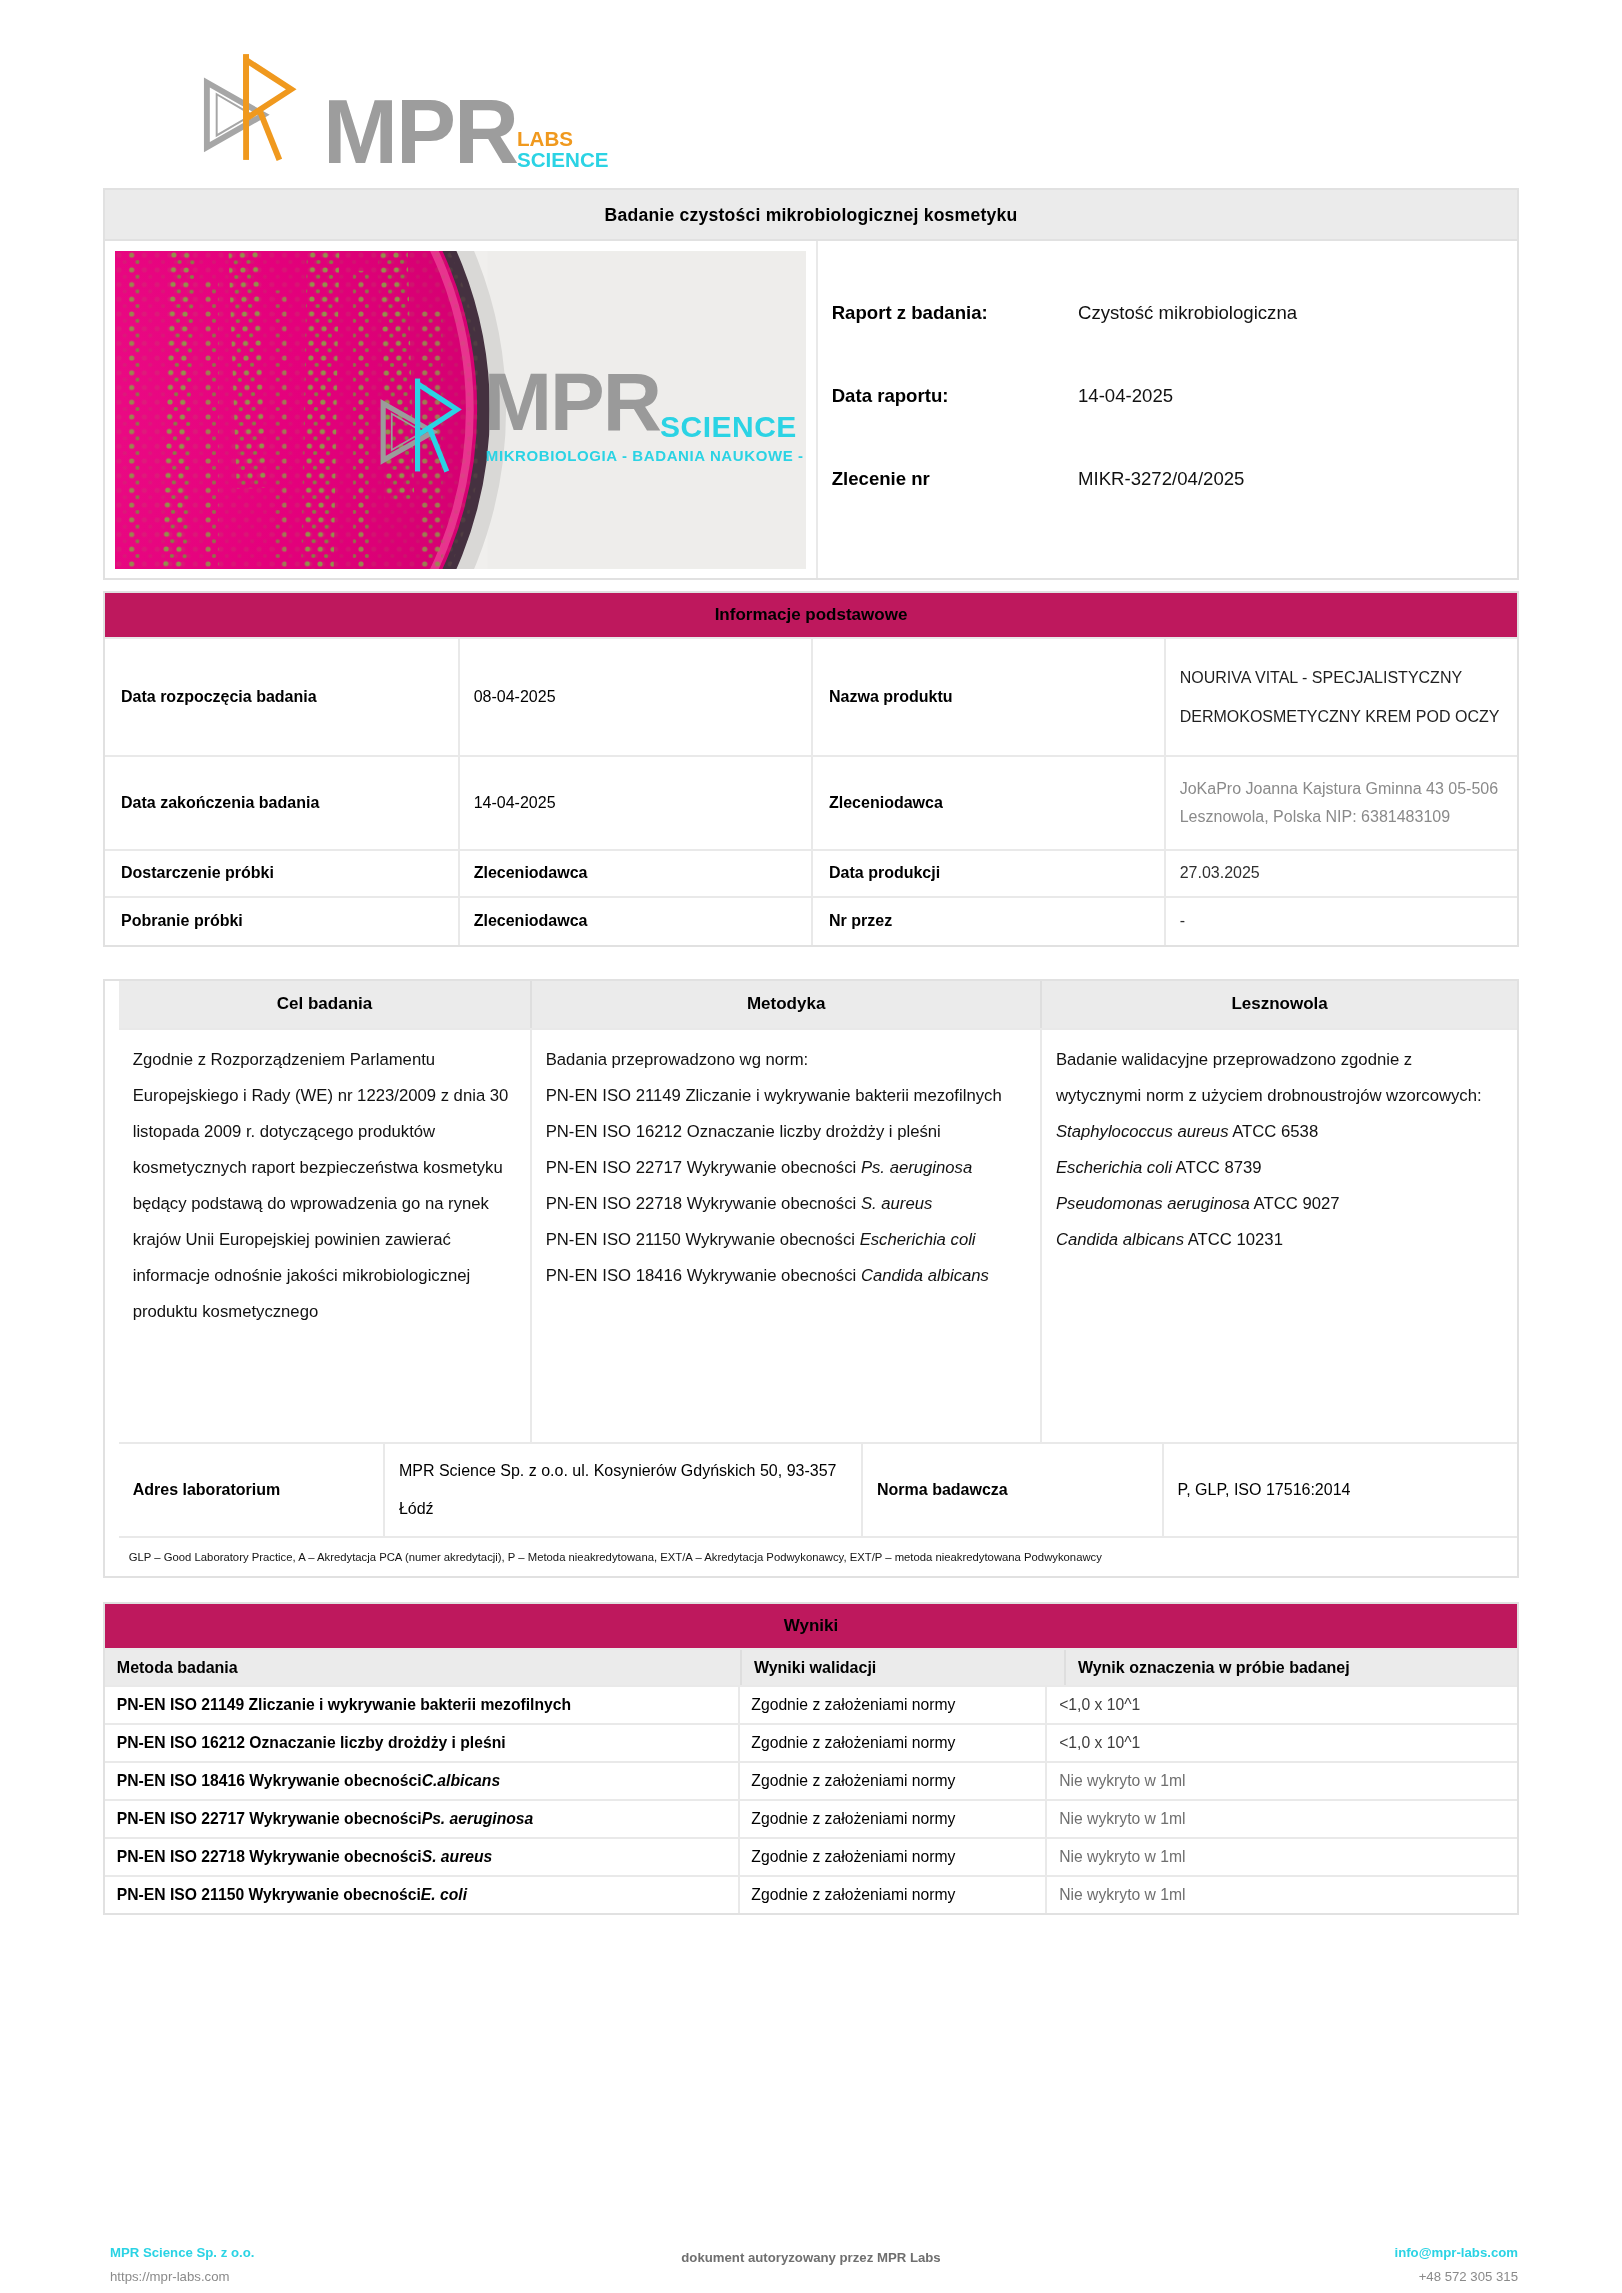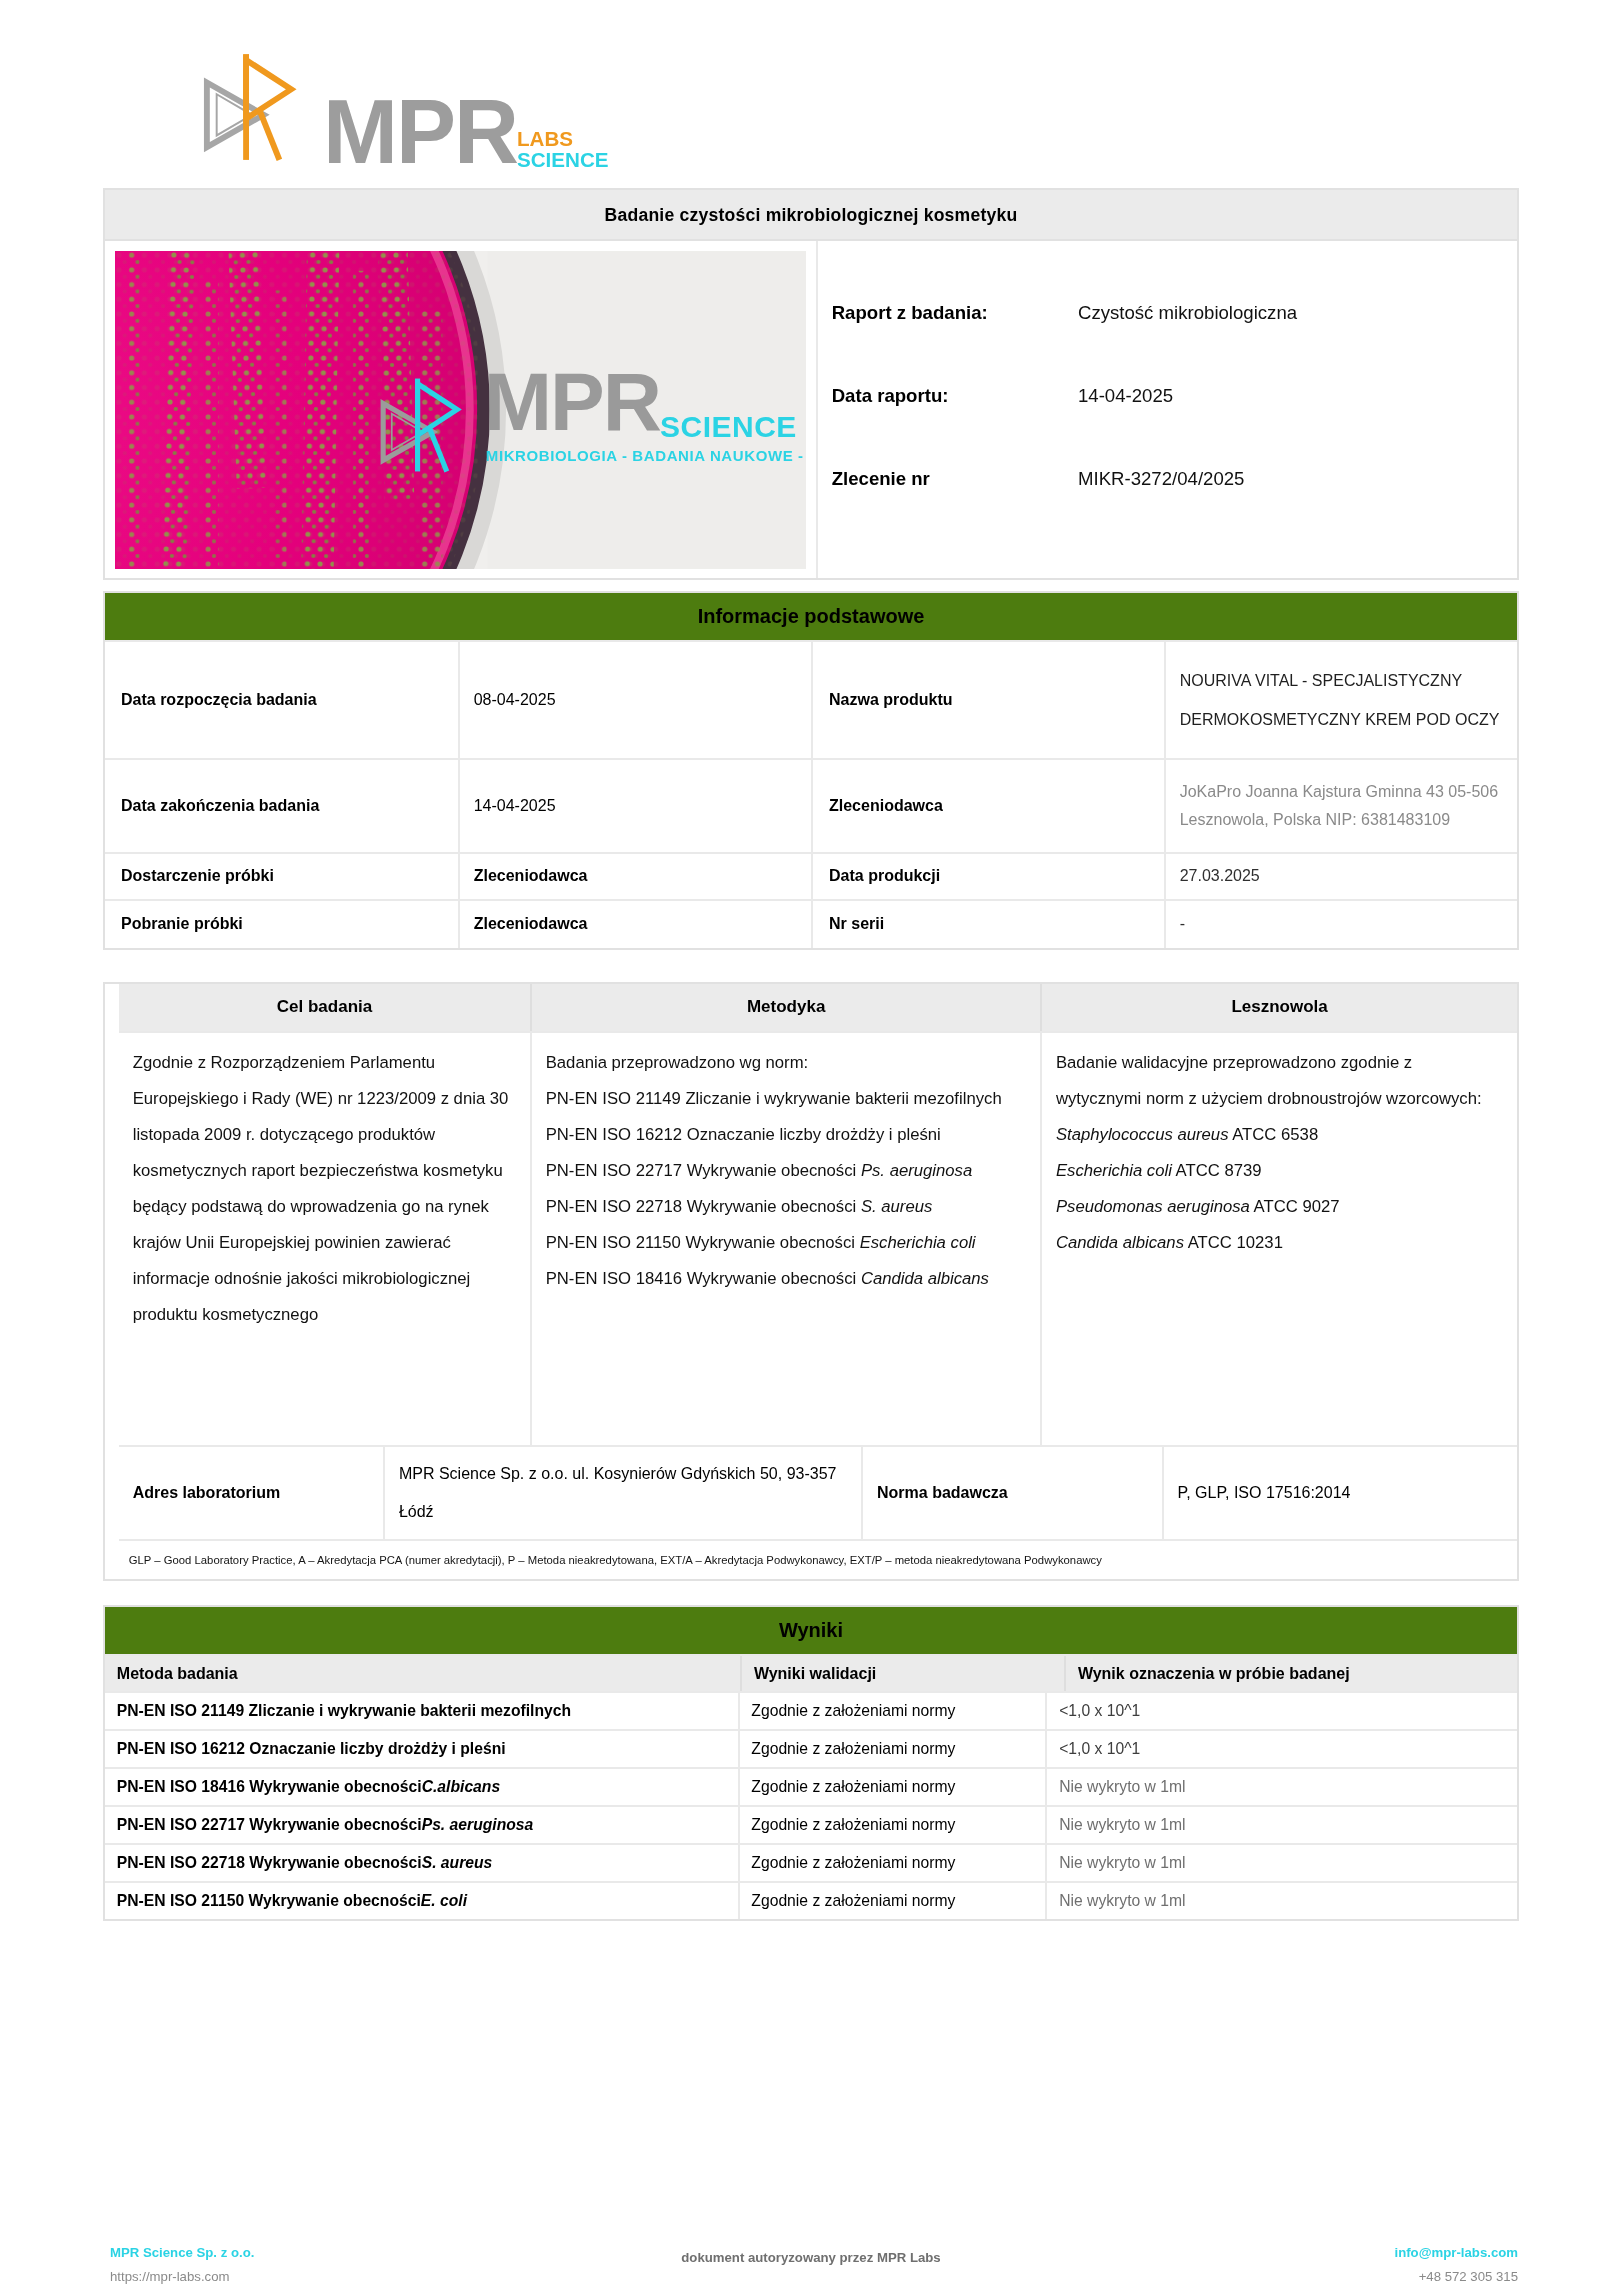--- a/index.html
+++ b/index.html
@@ -13,21 +13,21 @@
                font-weight:bold; color:#9d9d9d; letter-spacing:-2px; }
   .brand-sub { position:absolute; left:316px; top:85px; line-height:20.6px; font-weight:bold; font-size:20.6px; }
   .brand-labs { color:#f0991e; }
   .brand-science { color:#2bd3e4; }
 
   
   .content { position:absolute; left:0; top:188px; width:1622px; }
   .tbl { margin-left:103px; width:1416px; border:2px solid #e1e1e1; box-sizing:border-box; background:#fff; }
   .bar { background:#ebebeb; font-weight:bold; font-size:17.6px; text-align:center;
          padding:14.7px 0 13.7px 0; letter-spacing:0.2px; }
-  .bar2 { background:#4d7c0f; font-weight:bold; font-size:20px; text-align:center; padding:11.8px 0; }
+  .bar2 { background:#be185d; font-weight:bold; font-size:17px; text-align:center; padding:11.8px 0; }
   .rline { border-top:2px solid #e9e9e9; }
 
   
   .photo-row { display:flex; border-top:2px solid #e1e1e1; height:337px; }
   .photo-cell { width:711px; box-sizing:border-box; padding:9.8px; }
   .photo { position:relative; width:691px; height:318px; overflow:hidden; background:#f0efed; }
   .photo-logo { position:absolute; left:263px; top:110px; width:431px; }
   .pl-icon { position:absolute; left:0; top:9.8px; }
   .pl-text { position:absolute; left:106px; top:0; display:flex; align-items:flex-end; }
   .pl-mpr { font-size:82px; line-height:82px; font-weight:bold; color:#9a9a9a; letter-spacing:-2px; }
@@ -211,21 +211,21 @@
       </div>
       <div class="irow rline h-r3">
         <div class="icell ilabel">Dostarczenie próbki</div>
         <div class="icell vbold">Zleceniodawca</div>
         <div class="icell ilabel">Data produkcji</div>
         <div class="icell val-dark">27.03.2025</div>
       </div>
       <div class="irow rline h-r4">
         <div class="icell ilabel">Pobranie próbki</div>
         <div class="icell vbold">Zleceniodawca</div>
-        <div class="icell ilabel">Nr serii</div>
+        <div class="icell ilabel">Nr przez</div>
         <div class="icell val-dark">-</div>
       </div>
     </section>
 
     <section class="tbl" style="margin-top:32px;padding-left:14px;">
       <div class="shead">
         <div class="sc1">Cel badania</div>
         <div class="sc2">Metodyka</div>
         <div class="sc3">Lesznowola</div>
       </div>

